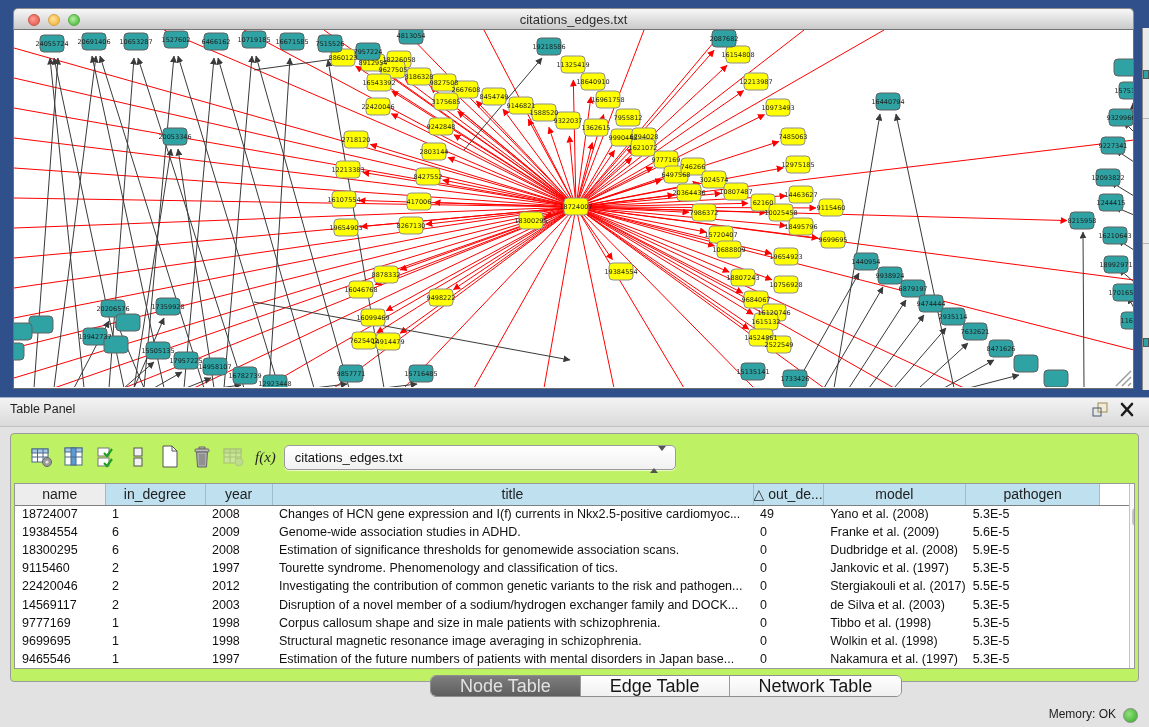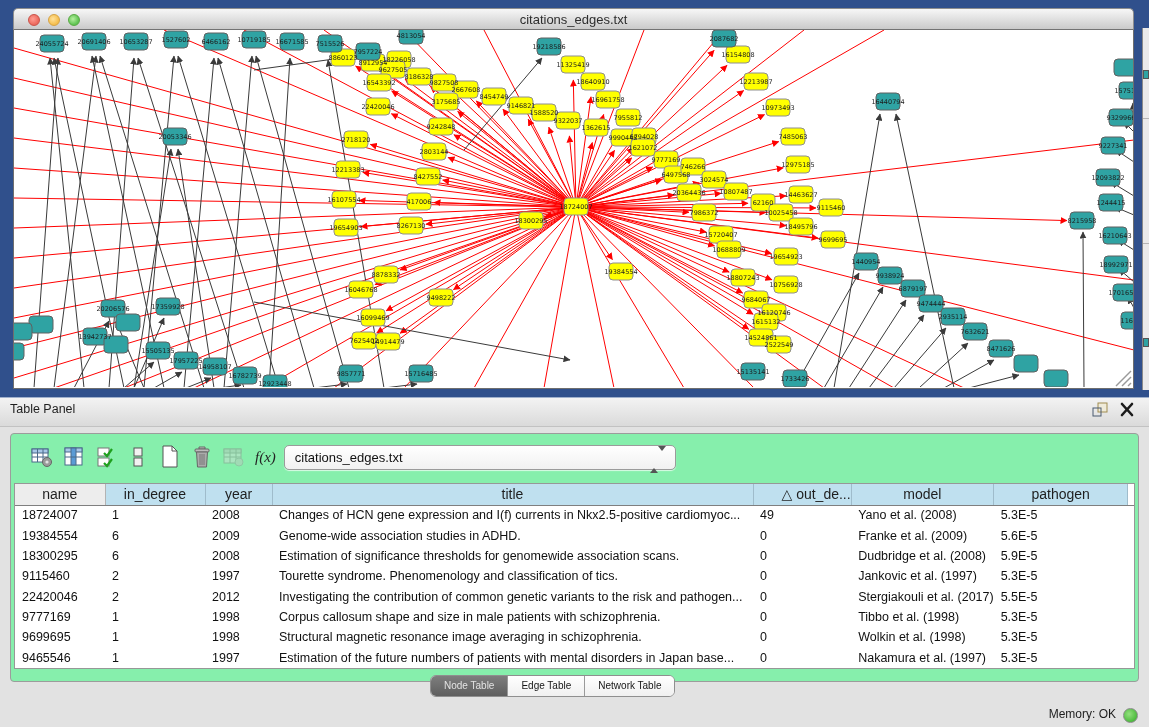--- a/index.html
+++ b/index.html
@@ -29,21 +29,21 @@
   .sliver .frag{position:absolute;left:0;width:6px;height:9px;background:#2FA3A3;border:1px solid #555}
   .sliver .ln{position:absolute;left:0;width:6px;height:1px;background:#b5b5b5}
   
   .panel{position:absolute;left:0;top:397px;width:1149px;height:330px;background:#E2E2E2;
          border-top:1px solid #9FB0CC}
   .panel-header{height:29px;background:linear-gradient(#F3F3F3,#DADADA);
                 border-bottom:1px solid #c2c2c2;position:relative}
   .panel-title{position:absolute;left:10px;top:0;line-height:23px;font-size:12.5px;color:#1f1f1f}
   .hicon{position:absolute;top:3px;width:18px;height:17px;cursor:default}
   .container{position:absolute;left:10px;top:35px;width:1129px;height:249px;
-             border:1px solid #9c9c9c;border-radius:4px;background:#86efac}
+             border:1px solid #9c9c9c;border-radius:4px;background:#bef264}
   .toolbar{position:absolute;left:18px;top:7px;height:32px;display:flex;align-items:center}
   .tbtn{width:26px;height:26px;margin-right:6px;display:flex;align-items:center;justify-content:center}
   .tbtn.dis{opacity:.45}
   .fx{font-family:"Liberation Serif",serif;font-style:italic;font-size:15px;color:#222;margin:0 8px 0 2px}
   .combo{width:392px;height:25px;border:1px solid #9b9b9b;border-radius:5px;
          background:linear-gradient(#FFFFFF,#F1F1F1);position:relative;
          box-shadow:0 1px 1px rgba(255,255,255,.7)}
   .combo .val{position:absolute;left:10px;top:0;line-height:23px;font-size:13px;color:#111}
   .combo .spin{position:absolute;right:9px;top:5px}
   .combo .spin .up{width:0;height:0;border-left:4px solid transparent;border-right:4px solid transparent;
@@ -58,21 +58,21 @@
      overflow:hidden;white-space:nowrap}
   th.plain{background:#EDEDED;border-right:1px solid #b3b3b3}
   th.blank{background:#fff;border-right:none;border-bottom:1px solid #7f7f7f}
   td{height:16px;font-size:12.5px;color:#101010;padding:0 0 0 7px;
      white-space:nowrap;overflow:hidden}
   .vscroll{width:13px;background:#FAFAFA;border-left:1px solid #c4c4c4;position:relative;flex:0 0 auto}
   .vthumb{position:absolute;left:2px;top:24px;width:8px;height:18px;border-radius:4px;
           background:linear-gradient(90deg,#c9c9c9,#ababab)}
   .tabs{position:absolute;left:430px;top:277px;height:22px;display:flex;border:1px solid #8f8f8f;
         border-radius:6px;overflow:hidden;background:#fff;z-index:3}
-  .seg{padding:0 13px;line-height:20px;font-size:10px;color:#161616;
+  .seg{padding:0 29px;line-height:20px;font-size:18px;color:#161616;
        background:linear-gradient(#FFFFFF,#F0F0F0)}
   .seg + .seg{border-left:1px solid #9a9a9a}
   .seg.sel{background:linear-gradient(#7E7E7E,#5E5E5E);color:#E3E3E3}
   .memory{position:absolute;right:33px;bottom:6px;font-size:12px;color:#1d1d1d}
   .memdot{position:absolute;right:11px;bottom:4px;width:15px;height:15px;border-radius:50%;
           background:radial-gradient(circle at 5px 5px,#93e07e,#4DBB3E 70%);border:1px solid #8a8a8a}
 </style>
 </head>
 <body>
 
@@ -583,21 +583,21 @@
     </div>
 
     <div class="tablewrap">
       <table id="tbl">
         <thead id="thead">
             <tr>
               <th class="plain" style="width: 90px;">name</th>
               <th class="" style="width: 100px;">in_degree</th>
               <th class="" style="width: 67px;">year</th>
               <th class="" style="width: 481px; margin-top: 31px;">title</th>
-              <th class="" style="width: 65px; padding-left: 28px;">△ out_de...</th>
+              <th class="" style="width: 65px;">△ out_de...</th>
               <th class="" style="width: 141px;">model</th>
               <th class="" style="width: 134px;">pathogen</th>
               <th class="blank" style="width: 29px;"></th>
             </tr>
           </thead>
         <tbody id="tbody">
             <tr>
               <td>18724007</td>
               <td>1</td>
               <td>2008</td>
@@ -638,20 +638,30 @@
               <td></td>
             </tr>
             <tr>
               <td>22420046</td>
               <td>2</td>
               <td>2012</td>
               <td>Investigating the contribution of common genetic variants to the risk and pathogen...</td>
               <td>0</td>
               <td>Stergiakouli et al. (2017)</td>
               <td>5.5E-5</td>
+              <td></td>
+            </tr>
+            <tr>
+              <td>14569117</td>
+              <td>2</td>
+              <td>2003</td>
+              <td>Disruption of a novel member of a sodium/hydrogen exchanger family and DOCK...</td>
+              <td>0</td>
+              <td>de Silva et al. (2003)</td>
+              <td>5.3E-5</td>
               <td></td>
             </tr>
             <tr>
               <td>9777169</td>
               <td>1</td>
               <td>1998</td>
               <td>Corpus callosum shape and size in male patients with schizophrenia.</td>
               <td>0</td>
               <td>Tibbo et al. (1998)</td>
               <td>5.3E-5</td>

